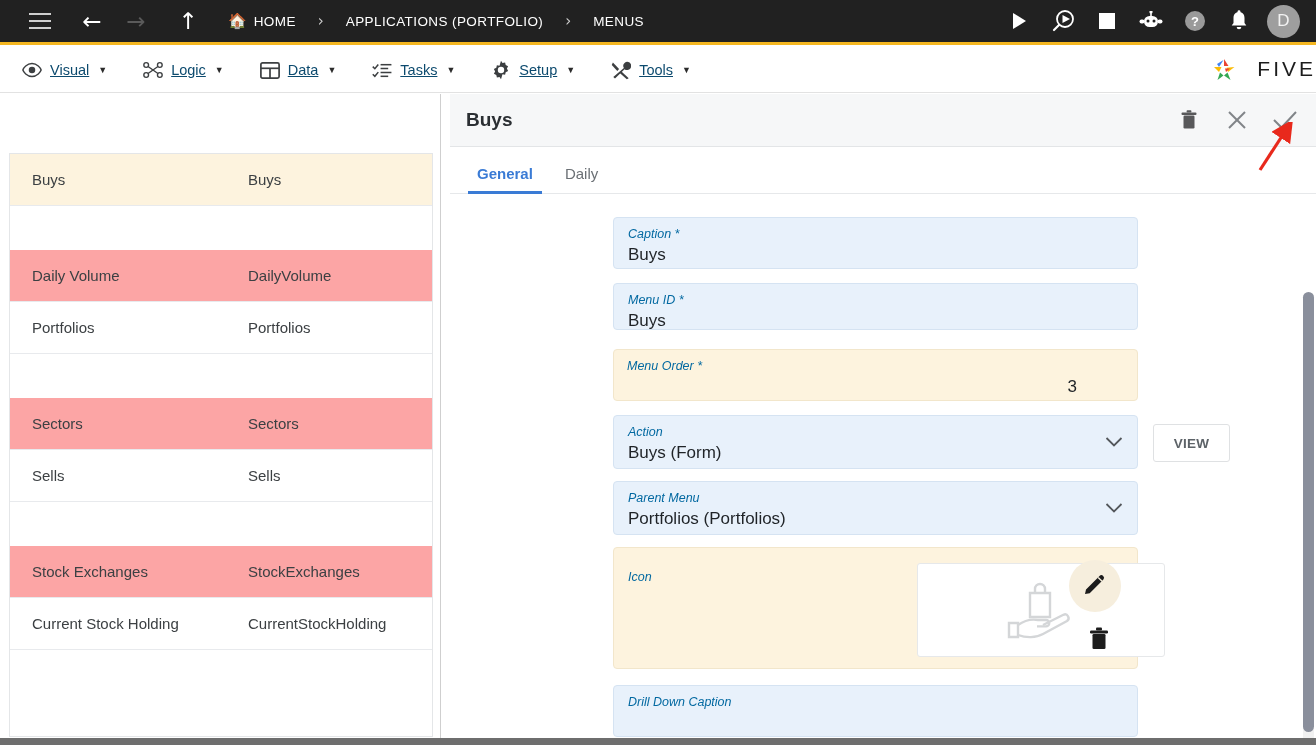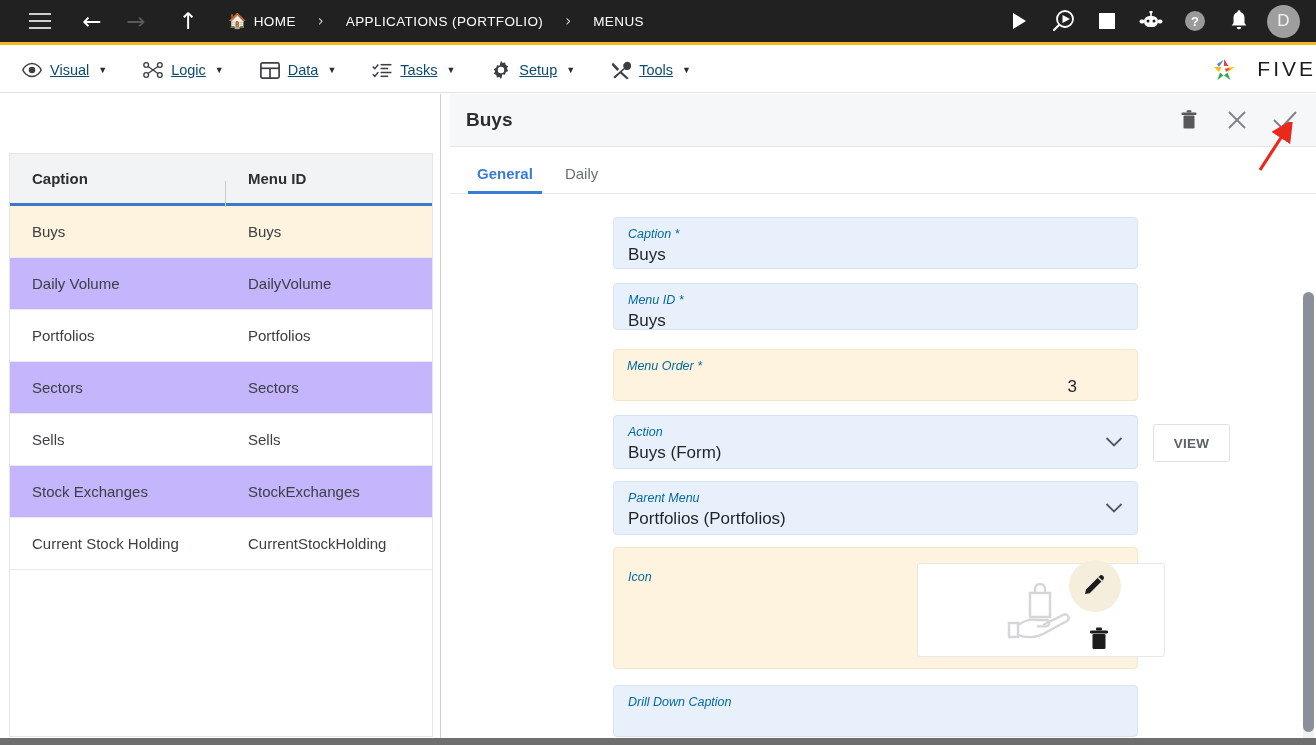--- a/index.html
+++ b/index.html
@@ -98,21 +98,21 @@
   }
   .hc.c1 { width: 216px; position: relative; }
   .hc.c1::after {
     content:""; position:absolute; right:0; top:11px; width:1px; height:26px; background:#c8cbcf;
   }
   .hc.c2 { width: 200px; padding-left: 22px; }
   .lrow {
     height: 52px; display: flex; align-items: center; font-size: 15px; color: #3c4043;
     border-bottom: 1px solid #e8eaed; background:#fff;
   }
-  .lrow.alt { background: #c4b5fd; }
+  .lrow.alt { background: #fca5a5; margin-top: 44px; }
   .lrow.sel { background: #fdf3de; }
   .lrow .rc1 { width: 216px; padding-left: 22px; }
   .lrow .rc2 { width: 200px; padding-left: 22px; }
   .lrow.blank { border-bottom: none; }
 
   
   .rightpanel { position: absolute; left: 450px; top: 94px; width: 866px; height: 651px; background:#fff; }
   .rhead {
     height: 53px; background: #f6f7f8; border-bottom: 1px solid #e3e5e7;
     display: flex; align-items: center; padding: 0 14px 0 16px;
@@ -340,24 +340,20 @@
         <polygon points="14,11.5 19,11.5 15,15" fill="#ea4335"></polygon>
       </svg>
       <span class="five-word">FIVE</span>
     </div>
   </div>
 
   <div class="leftpanel">
 
 
     <div class="listwrap">
-      <div class="lhead">
-        <div class="hc c1">Caption</div>
-        <div class="hc c2">Menu ID</div>
-      </div>
 
       <div class="lrow sel">
         <div class="rc1">Buys</div>
         <div class="rc2">Buys</div>
       </div>
       <div class="lrow alt">
         <div class="rc1">Daily Volume</div>
         <div class="rc2">DailyVolume</div>
       </div>
       <div class="lrow">

